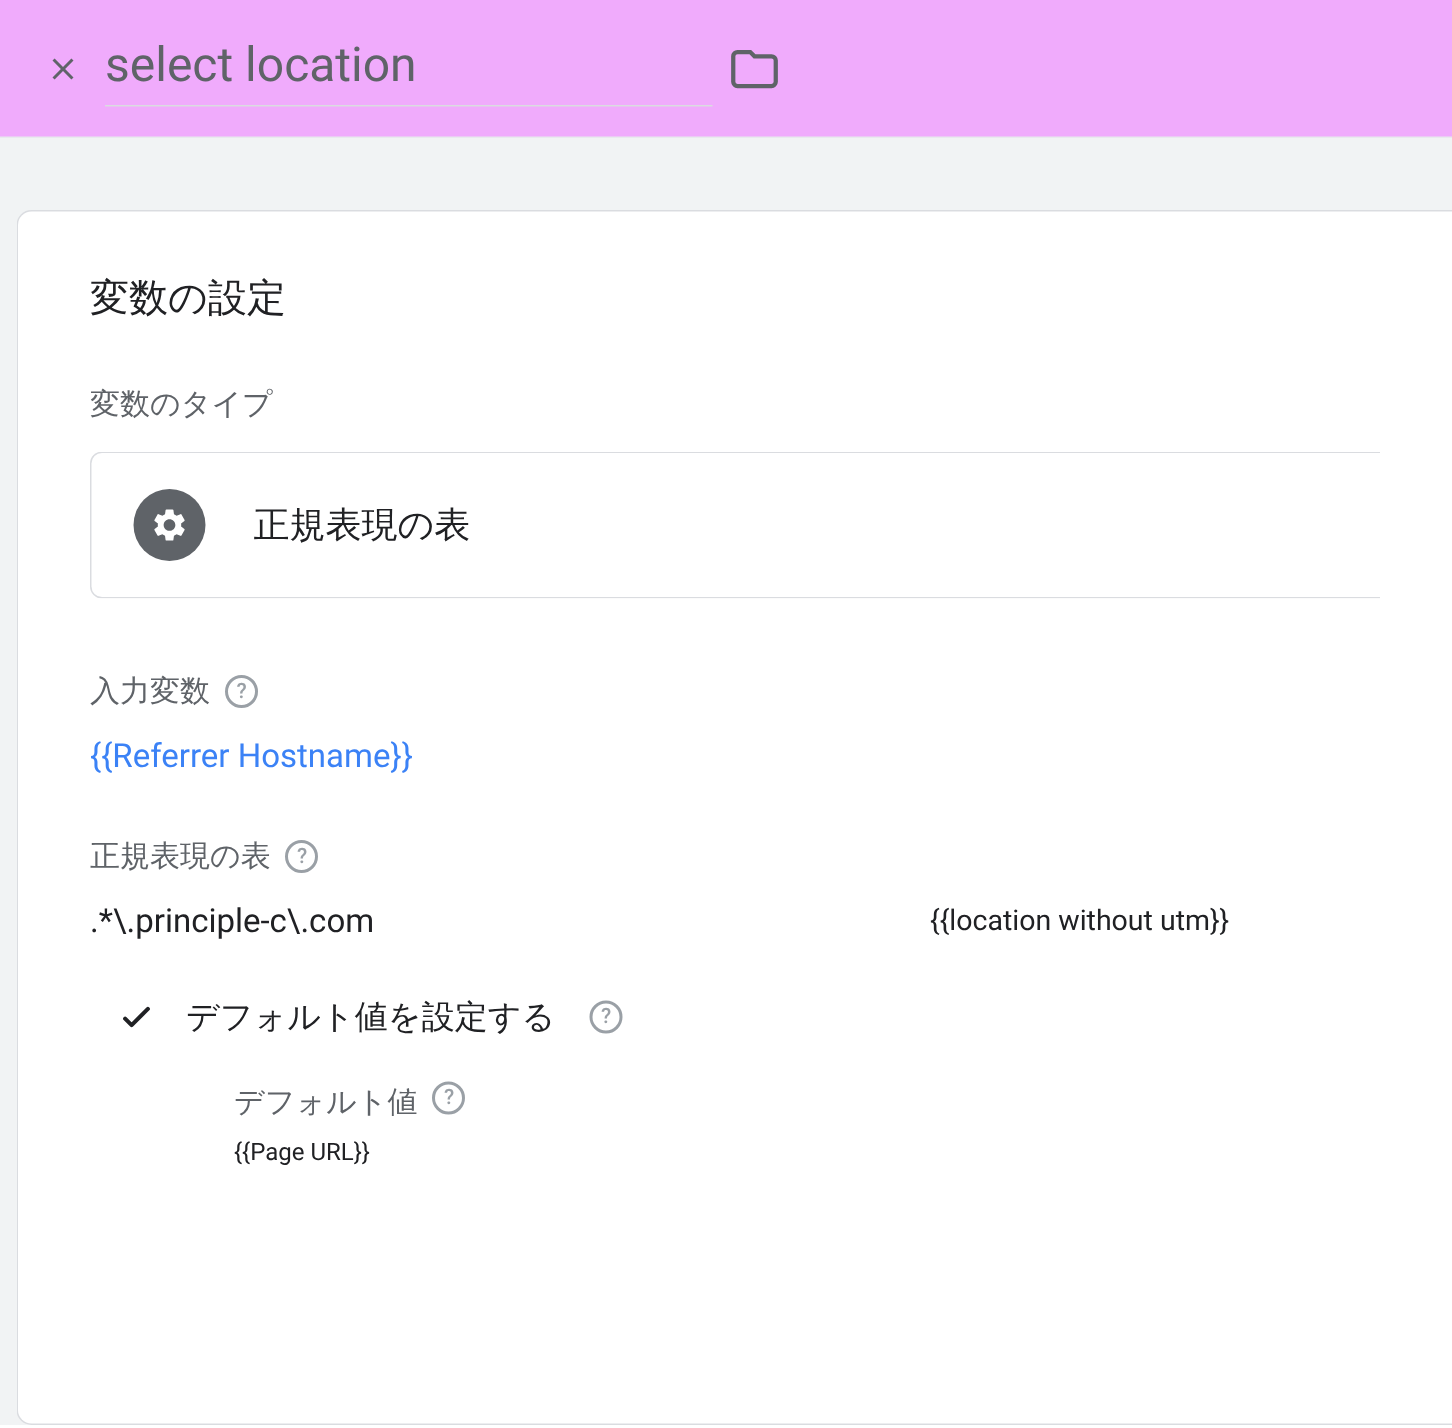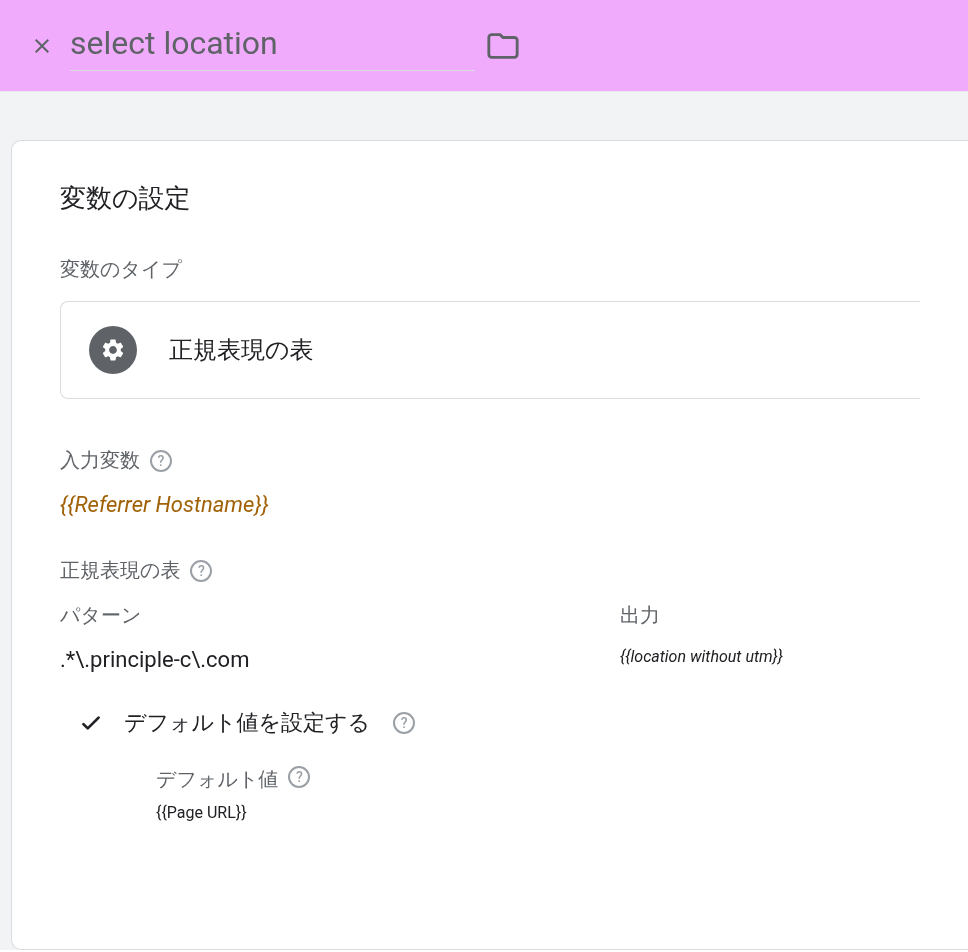--- a/index.html
+++ b/index.html
@@ -99,23 +99,22 @@
       align-items: center;
       justify-content: center;
       flex-shrink: 0;
     }
     .type-name {
       font-size: 24px;
       color: #202124;
     }
     .field-value {
       font-size: 22px;
-      color: #a16207;
+      color: #3b82f6;
       margin-bottom: 40px;
-      font-style: italic;
     }
     .table-section {
       margin-top: 8px;
     }
     .table-headers {
       display: flex;
       margin-bottom: 18px;
     }
     .col-pattern {
       flex: 0 0 560px;
@@ -129,23 +128,22 @@
     .table-row {
       display: flex;
       margin-bottom: 36px;
     }
     .cell-pattern {
       flex: 0 0 560px;
       font-size: 22px;
       color: #202124;
     }
     .cell-output {
-      font-size: 16px;
-      color: #202124;
-      font-style: italic;
+      font-size: 19px;
+      color: #202124;
     }
     .checkbox-row {
       display: flex;
       align-items: center;
       gap: 20px;
       margin-left: 18px;
       margin-bottom: 28px;
     }
     .check-icon {
       color: #202124;
@@ -227,24 +225,20 @@
       <span class="help-icon">?</span>
     </div>
     <div class="field-value">{{Referrer Hostname}}</div>
 
     <div class="table-section">
       <div class="section-label">
         <span>正規表現の表</span>
         <span class="help-icon">?</span>
       </div>
 
-      <div class="table-headers">
-        <div class="col-pattern">パターン</div>
-        <div class="col-output">出力</div>
-      </div>
 
       <div class="table-row">
         <div class="cell-pattern">.*\.principle-c\.com</div>
         <div class="cell-output">{{location without utm}}</div>
       </div>
 
       <div class="checkbox-row">
         <span class="check-icon">
           <svg width="26" height="26" viewBox="0 0 24 24" fill="none">
             <path d="M5 13l4 4L19 7" stroke="#202124" stroke-width="2.5" stroke-linecap="round" stroke-linejoin="round"></path>

